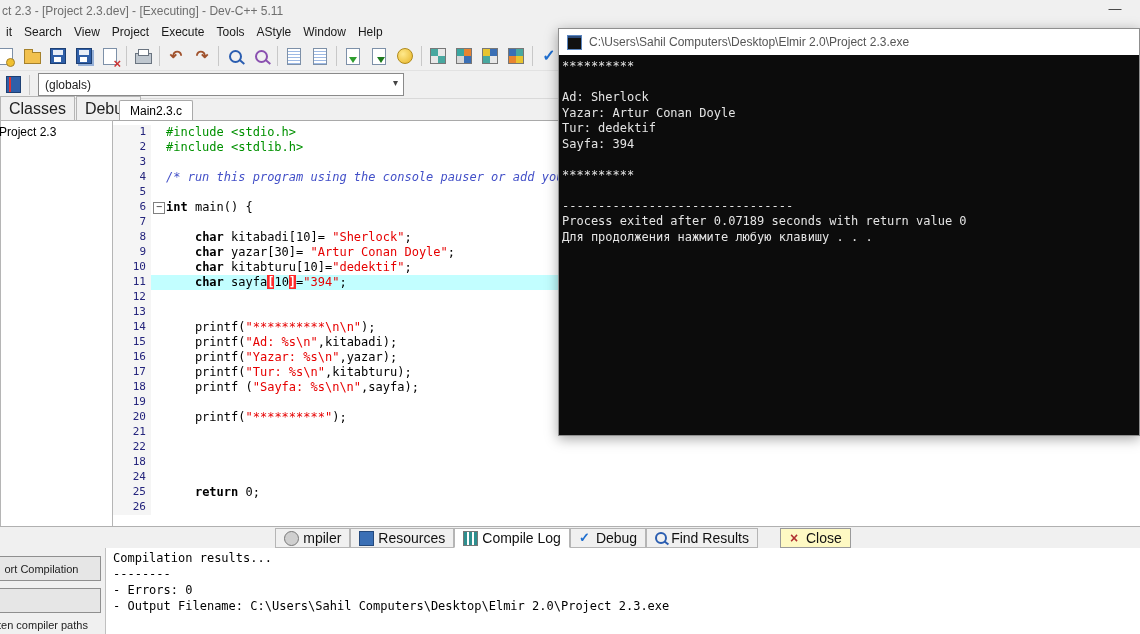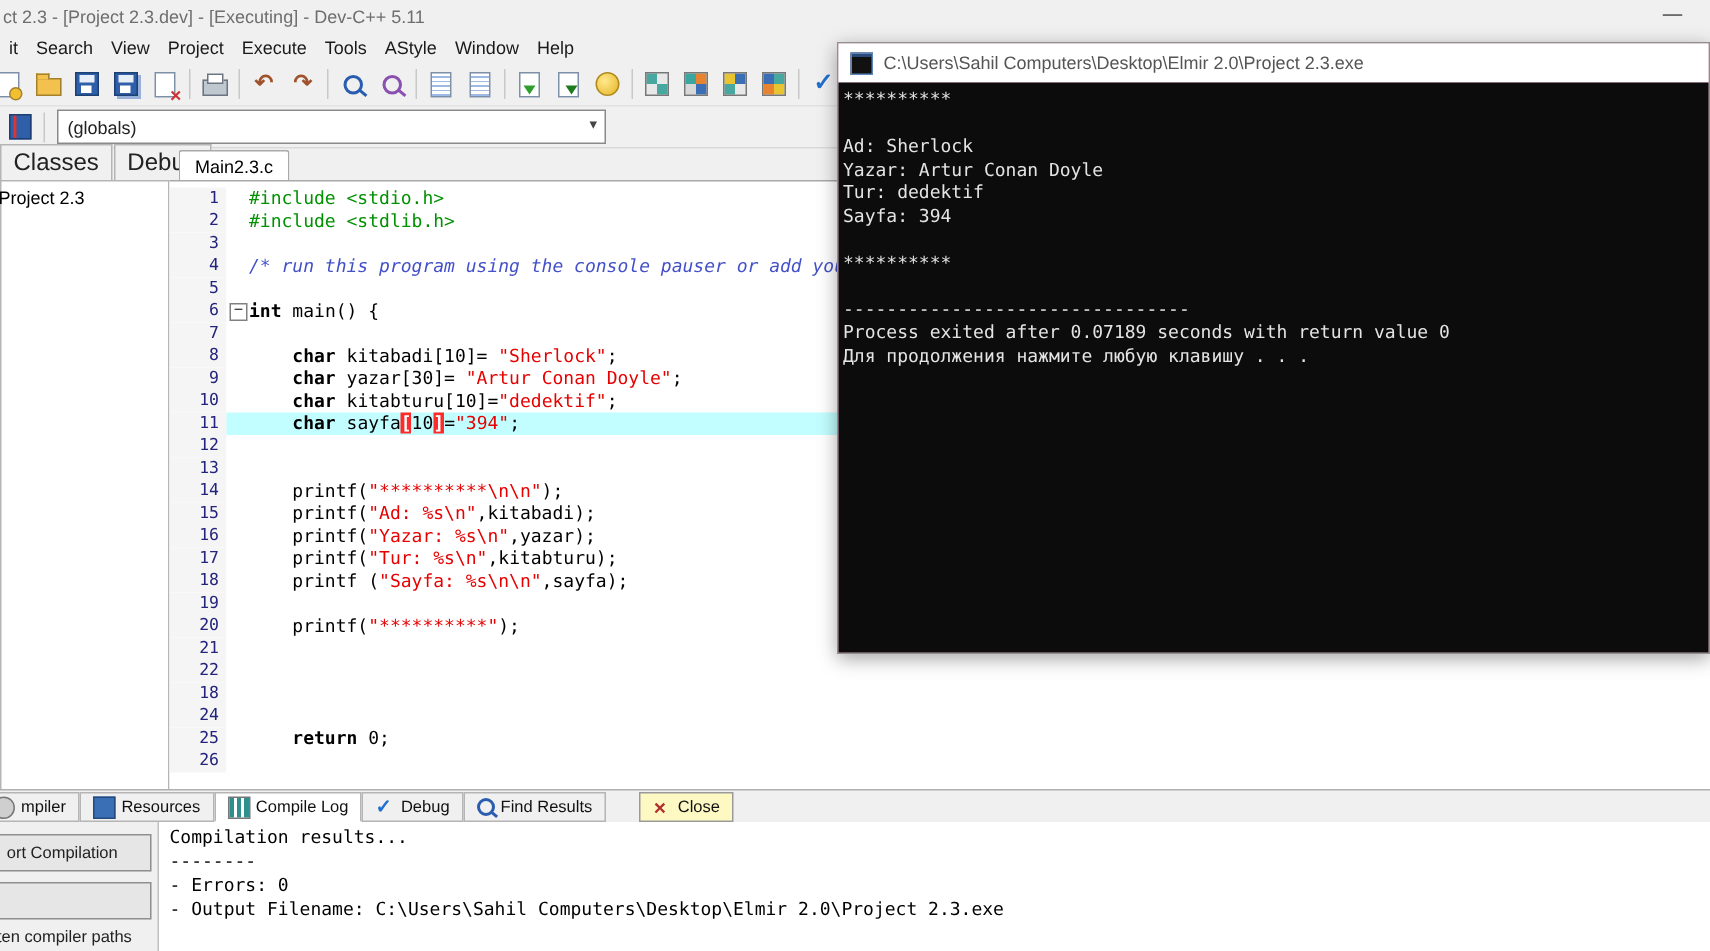--- a/index.html
+++ b/index.html
@@ -99,21 +99,21 @@
   .code-row.active .ltext,.code-row.active .fold{background:#c2feff;}
   .tk-pp{color:#009100;}
   .tk-cmt{color:#4350c8;font-style:italic;}
   .tk-kw{font-weight:bold;color:#000;}
   .tk-str{color:#e60000;}
   .tk-pln{color:#000;}
   .tk-brk{background:#ff2b2b;color:#fff;font-weight:bold;}
 
   
   .bottom{position:absolute;left:0;right:0;bottom:0;height:107px;border-top:1px solid #b0b0b0;background:#f0f0f0;}
-  .btabs{height:21px;display:flex;align-items:flex-end;font-size:11px;color:#111;}
+  .btabs{height:21px;display:flex;align-items:flex-end;font-size:14px;color:#111;justify-content:center;}
   .btab{display:flex;align-items:center;gap:4px;padding:0 8px;border:1px solid #b5b5b5;
         background:#f0f0f0;height:20px;box-sizing:border-box;white-space:nowrap;}
   .btab:first-child{margin-left:-14px;}
   .btab.active{background:#fff;border-bottom-color:#fff;}
   .btab.button{margin-left:22px;background:#fef9c3;border:1px solid #9a9a9a;}
   .bicon{width:13px;height:13px;position:relative;display:inline-block;flex:none;}
   .bi-compiler{background:#cfcfcf;border:1px solid #777;border-radius:50%;}
   .bi-resources{background:#3a6fb5;border:1px solid #24497c;}
   .bi-compile-log{border:1px solid #777;background:linear-gradient(90deg,#2f8f8f 0 3px,#fff 3px 5px,#2f8f8f 5px 8px,#fff 8px 10px,#2f8f8f 10px 13px);}
   .bi-debug::after{content:"✓";position:absolute;left:0;top:-2px;color:#1f6fd0;font-weight:bold;font-size:13px;}

